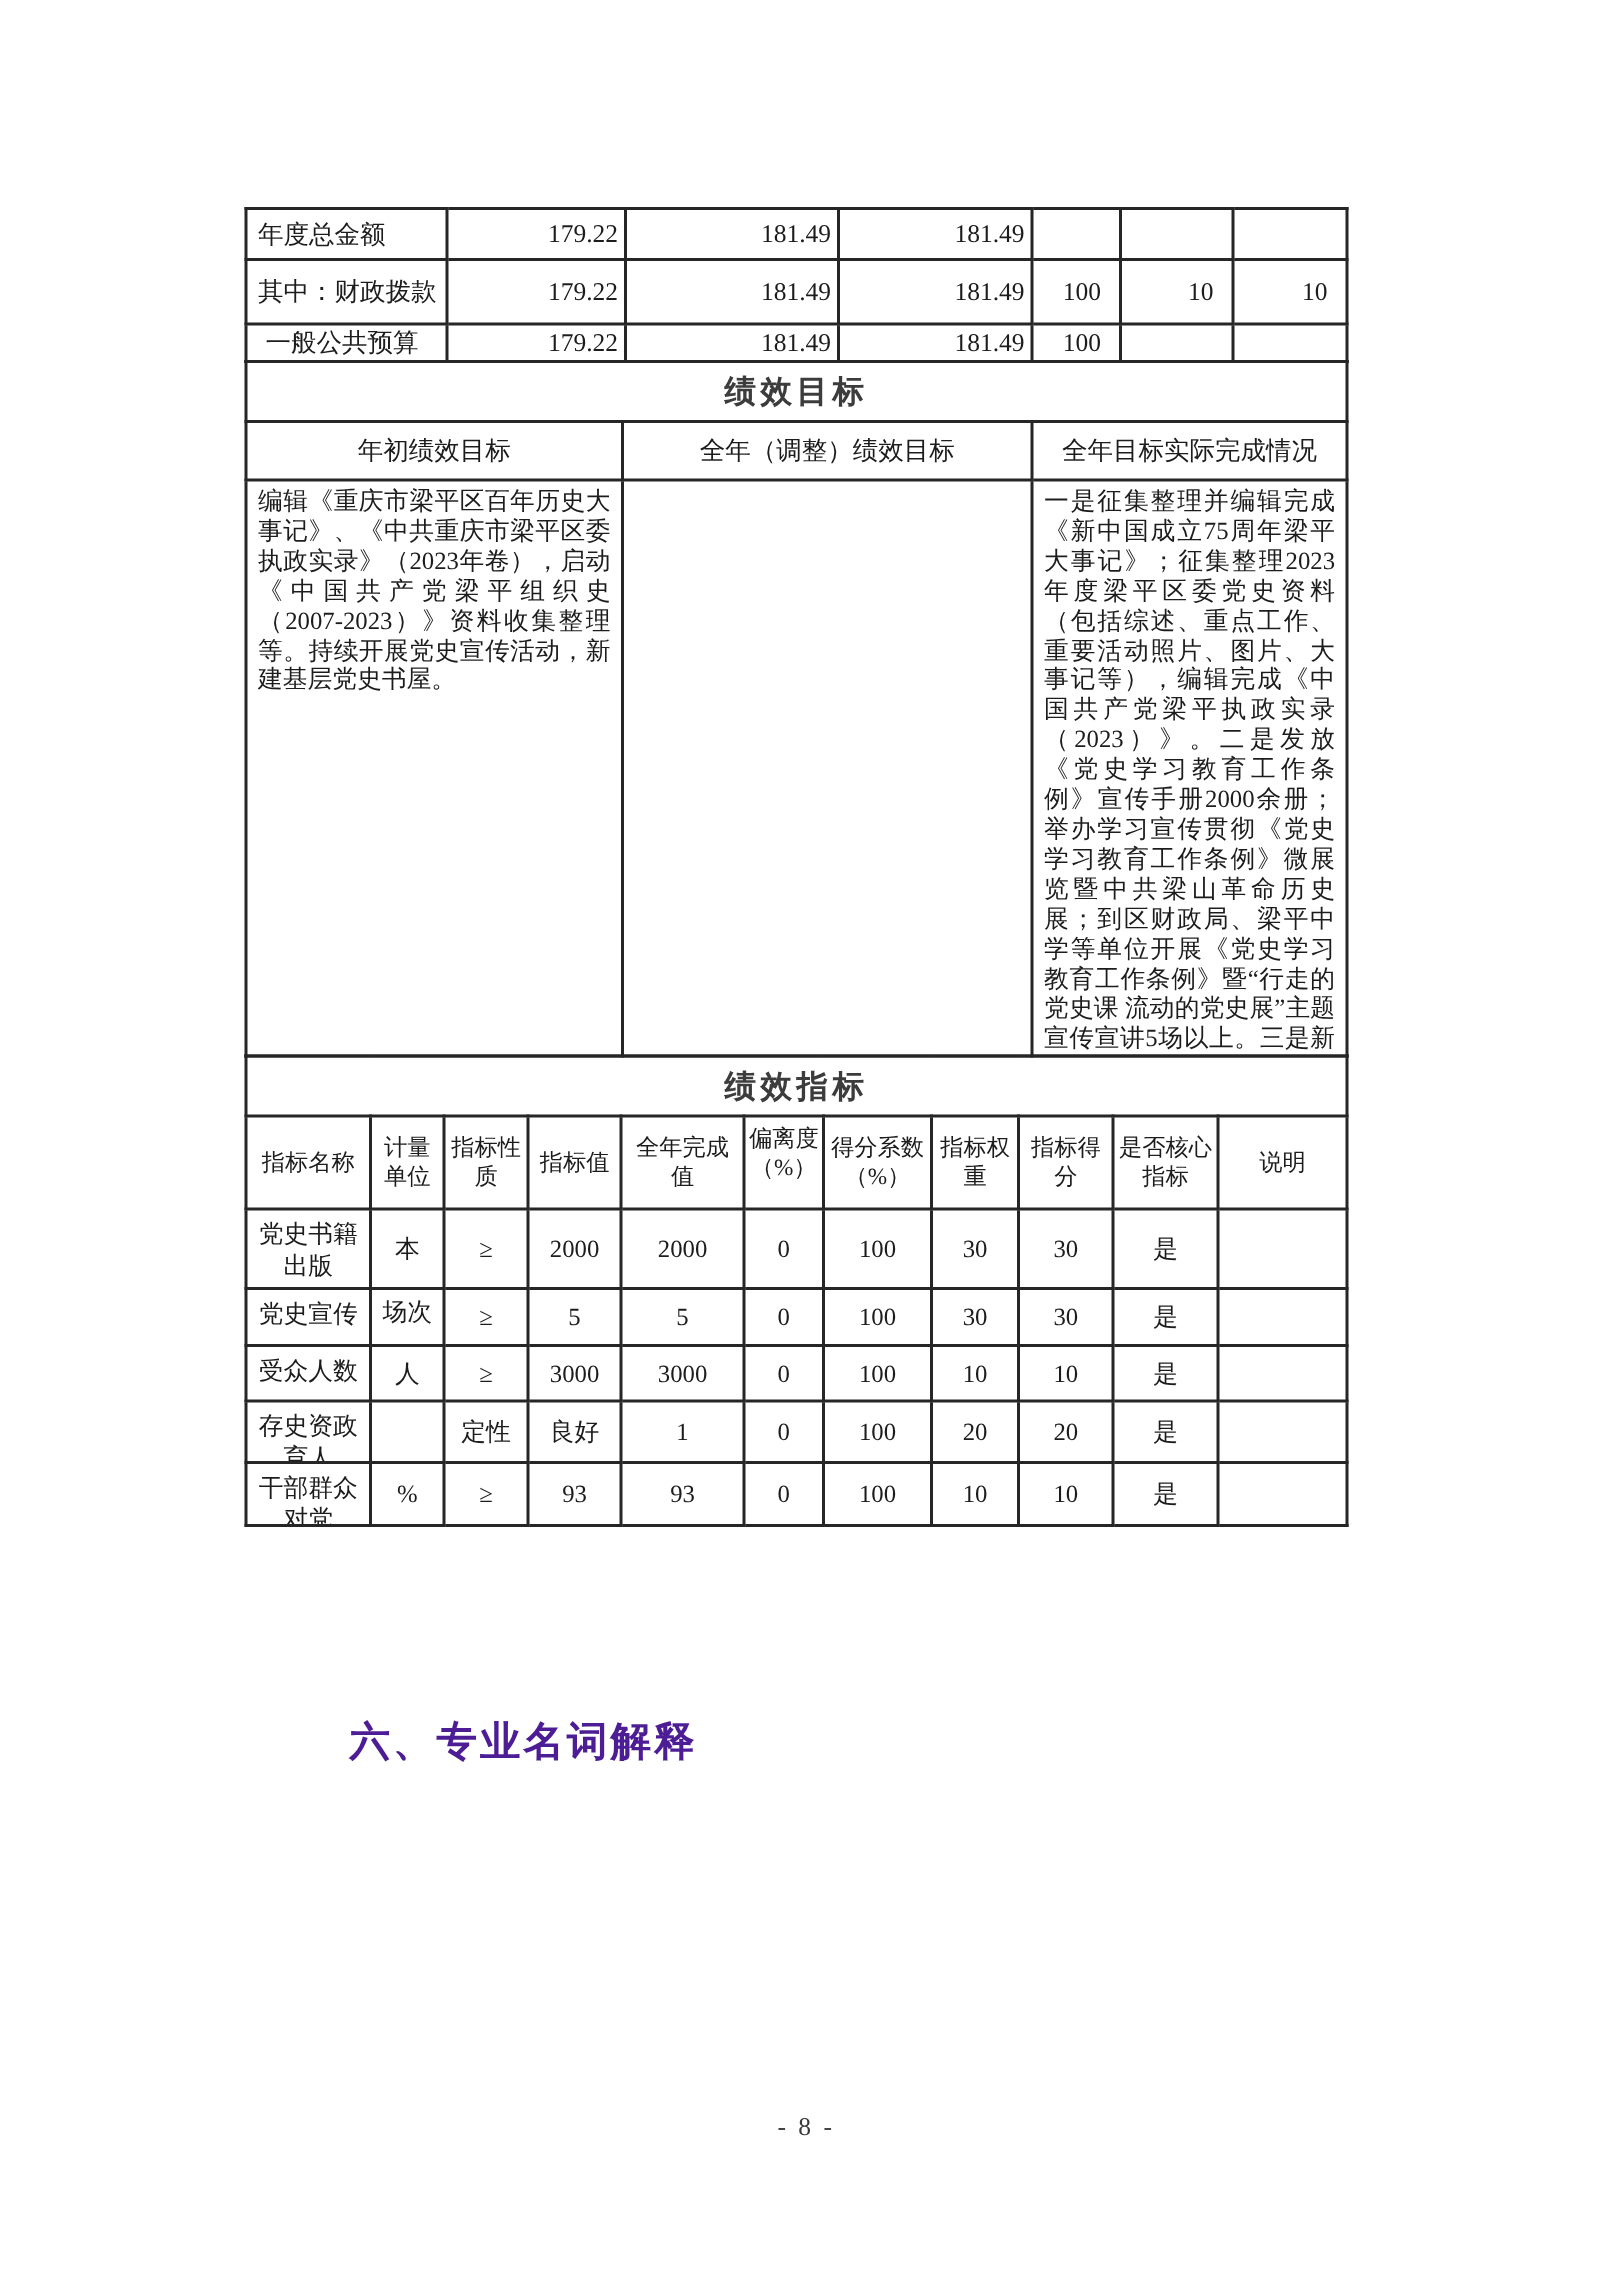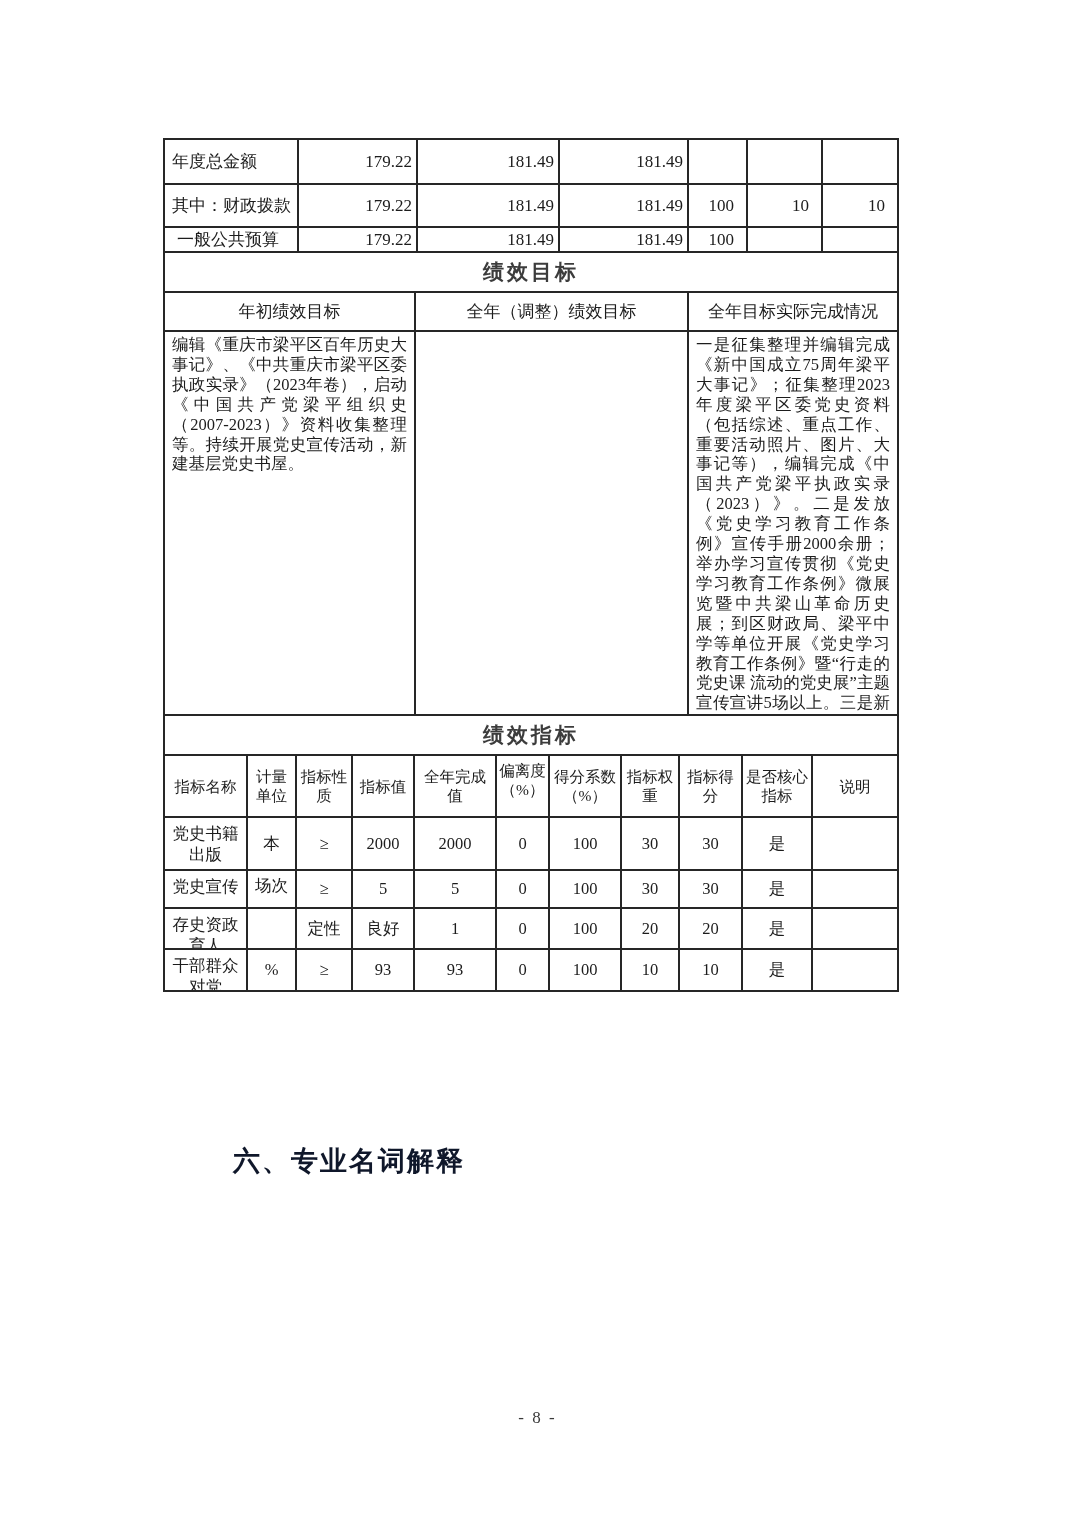--- a/index.html
+++ b/index.html
@@ -23,21 +23,21 @@
         text-align:justify;}
   
   .ih td{text-align:center;font-size:15.5px;line-height:19px;padding:0 2px;}
   .ir td{text-align:center;font-size:16.5px;}
   .namecell{vertical-align:top;padding-top:5px;}
   .clip{overflow:hidden;}
   .gte{font-size:18px;}
   
   .gloss-heading{position:absolute;left:233px;top:1143px;
         font-family:"Liberation Sans",sans-serif;font-weight:bold;font-size:27px;
-        letter-spacing:2px;color:#0f172a;}
+        letter-spacing:2px;color:#4c1d95;}
   .gloss-para{position:absolute;left:163px;top:1184px;width:754px;font-size:29px;
         line-height:54px;text-align:justify;text-indent:58px;color:#161616;}
   .term{font-weight:bold;}
   .pageno{position:absolute;left:0;top:1408px;width:1075px;text-align:center;
         font-size:17px;letter-spacing:2px;color:#3a3a3a;}
 </style>
 </head>
 <body>
 
 <div class="page">
@@ -47,21 +47,21 @@
       <colgroup>
           <col style="width:134px">
           <col style="width:119px">
           <col style="width:142px">
           <col style="width:129px">
           <col style="width:59px">
           <col style="width:75px">
           <col style="width:76px">
         </colgroup>
       <tbody>
-          <tr style="height:45px">
+          <tr style="height:34px">
         <td class="lbl">年度总金额</td>
         <td class="num">179.22</td>
         <td class="num">181.49</td>
         <td class="num">181.49</td>
         <td class="numnar"></td>
         <td class="numnar"></td>
         <td class="numnar"></td>
       </tr>
       <tr style="height:43px">
         <td class="lbl">其中：财政拨款</td>
@@ -172,20 +172,35 @@
         <td>5</td>
         <td>5</td>
         <td>0</td>
         <td>100</td>
         <td>30</td>
         <td>30</td>
         <td>是</td>
         <td></td>
       </tr>
 
+      <tr class="ir" style="height:35px">
+        <td class="namecell">
+              <div class="clip" style="height:30px;line-height:21px">受众人数</div>
+            </td>
+        <td>人</td>
+        <td class="gte">≥</td>
+        <td>3000</td>
+        <td>3000</td>
+        <td>0</td>
+        <td>100</td>
+        <td>10</td>
+        <td>10</td>
+        <td>是</td>
+        <td></td>
+      </tr>
 
       <tr class="ir" style="height:38px">
         <td class="namecell">
               <div class="clip" style="height:34px;line-height:21px">存史资政育人</div>
             </td>
         <td></td>
         <td>定性</td>
         <td>良好</td>
         <td>1</td>
         <td>0</td>

